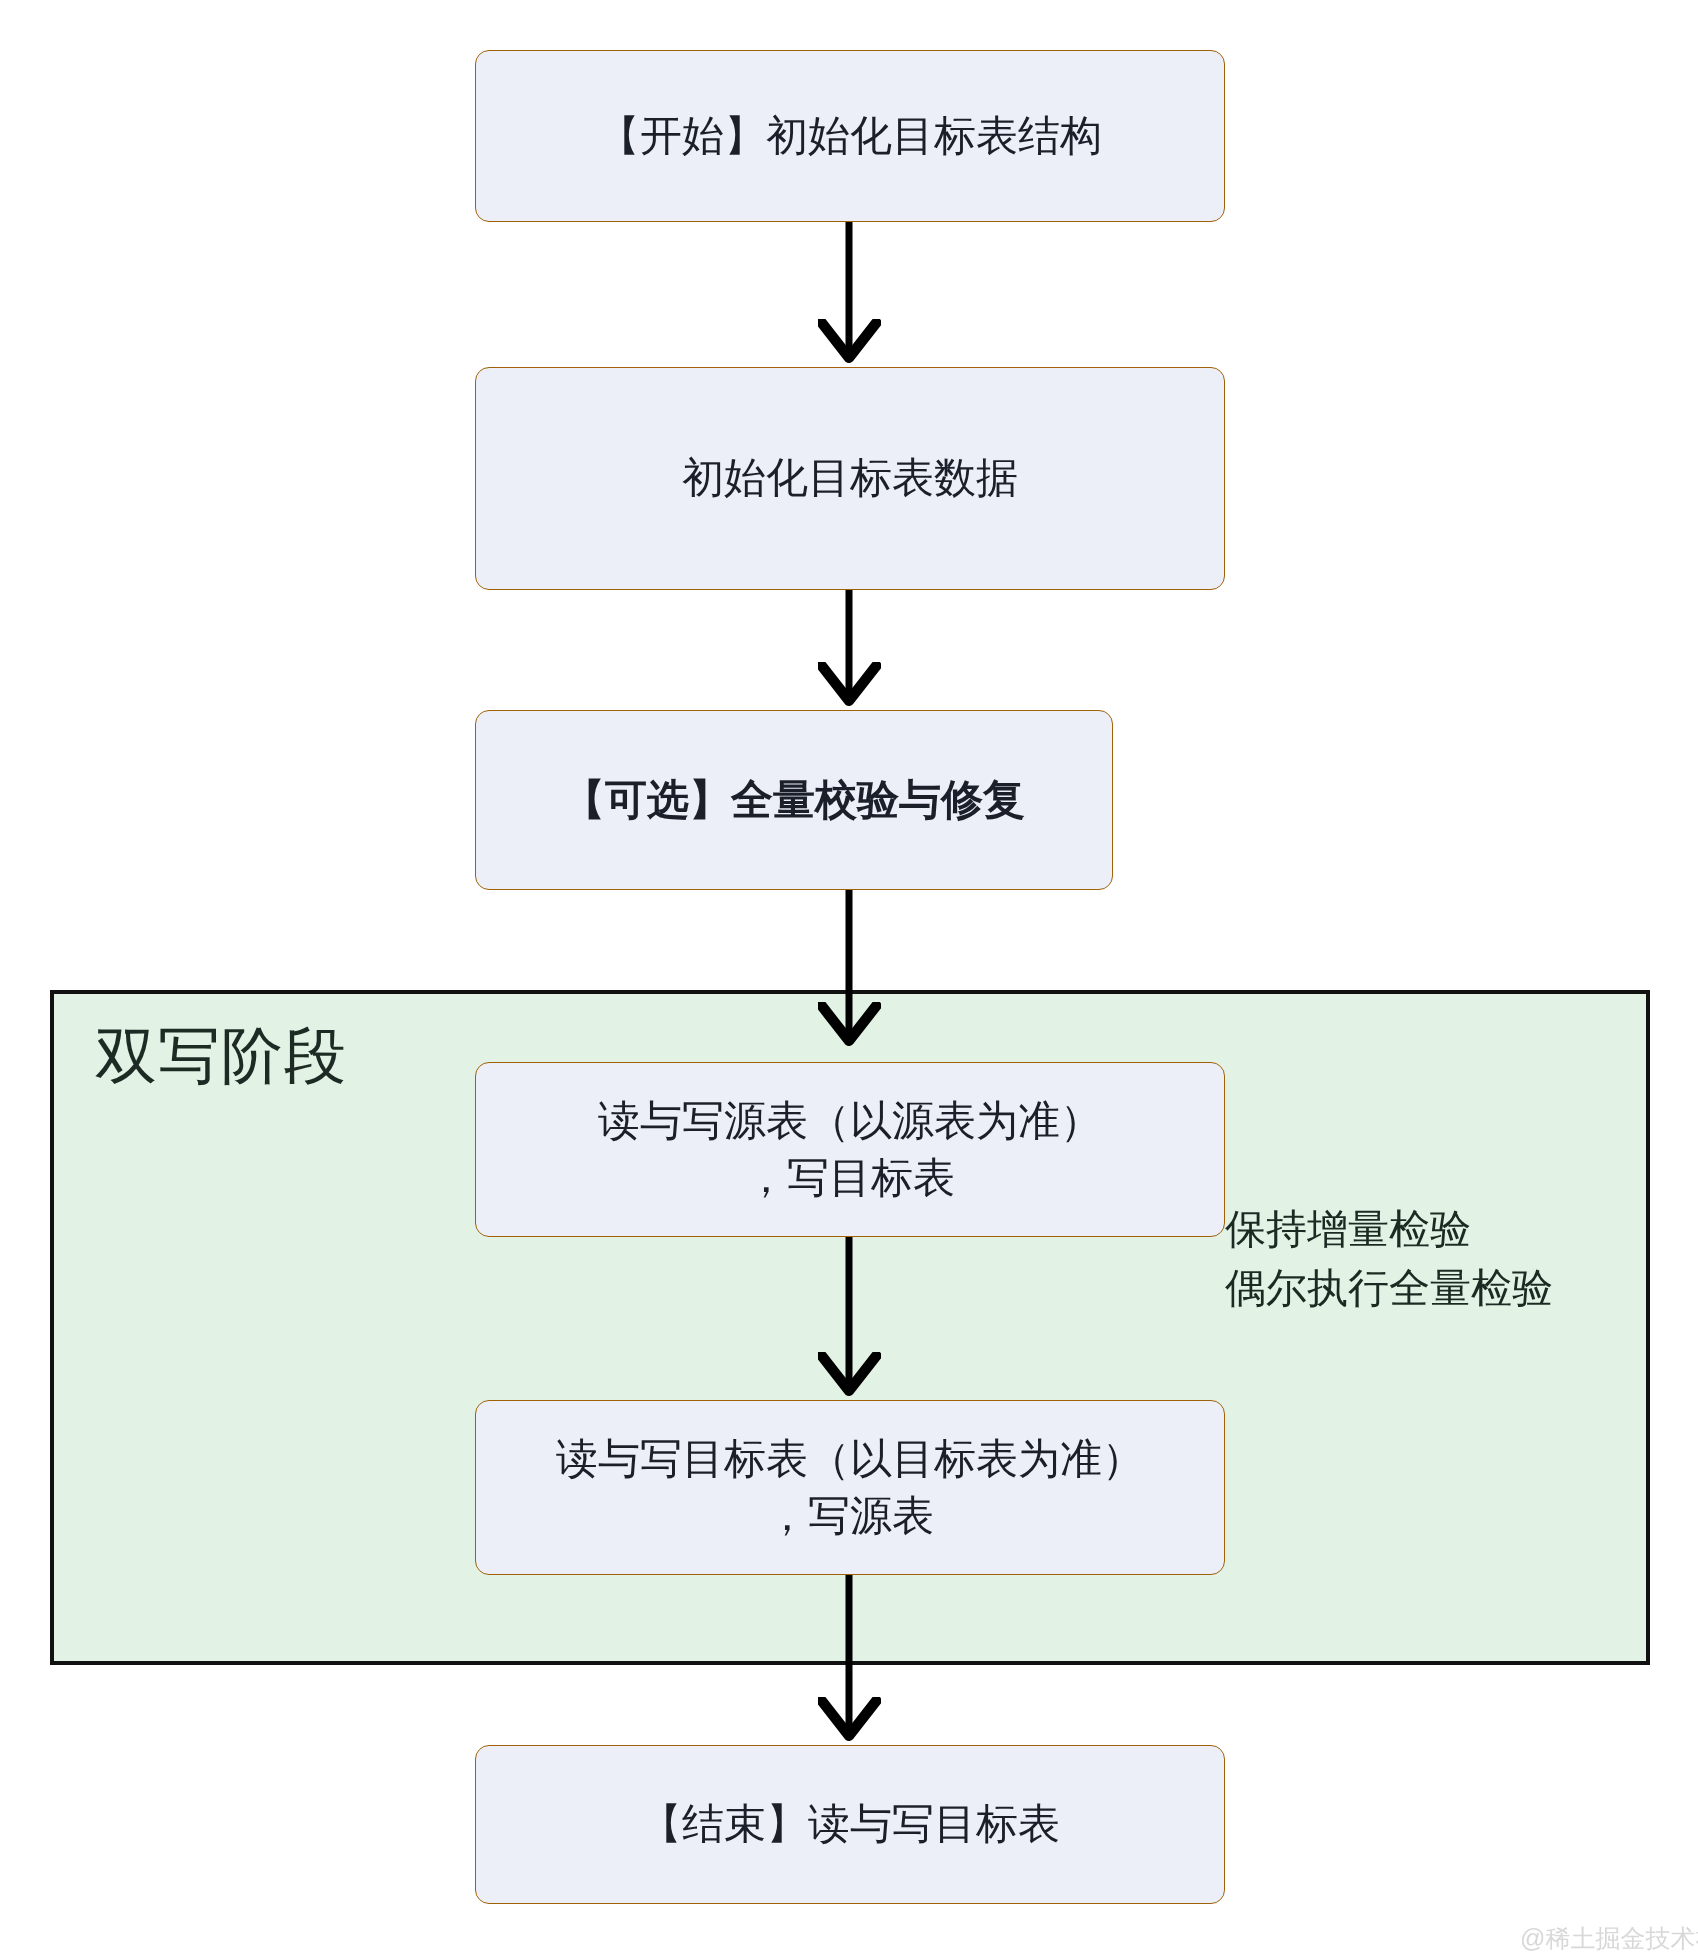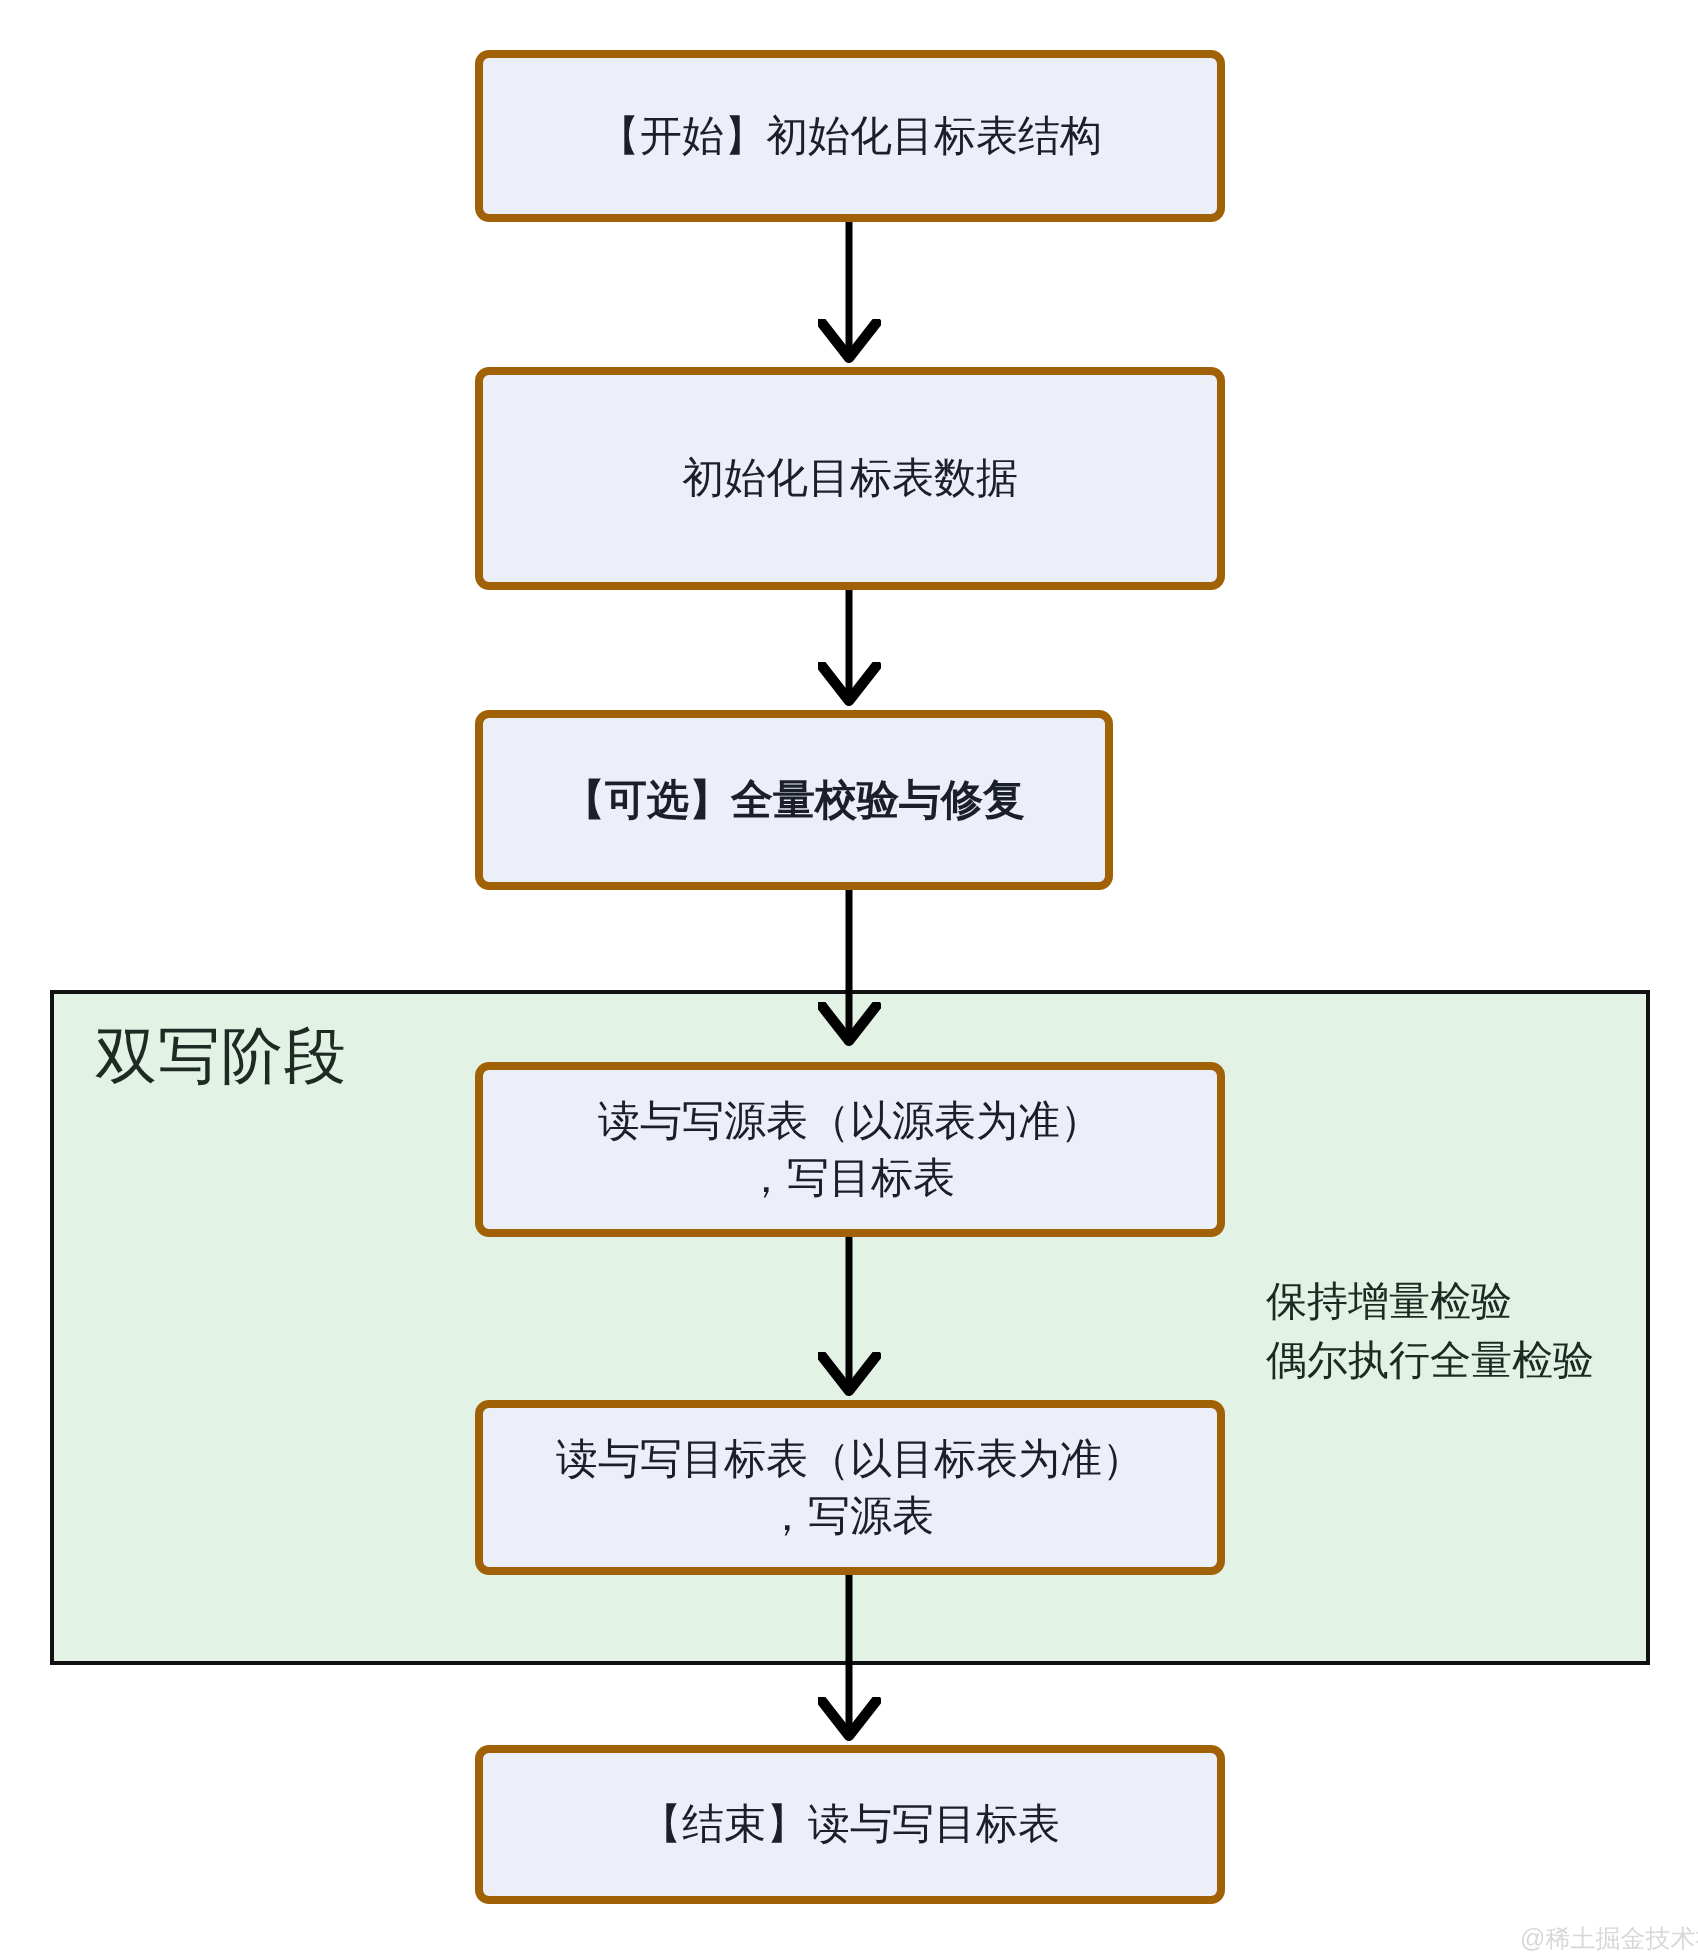--- a/index.html
+++ b/index.html
@@ -36,21 +36,21 @@
     color: #1e2a24;
     font-size: 62px;
     line-height: 1.1;
     white-space: nowrap;
     letter-spacing: 1px;
   }
   .node {
     position: absolute;
     box-sizing: border-box;
     background: #ECEFF8;
-    border: 8px solid #a16207;
+    border: 1px solid #a16207;
     border-radius: 14px;
     display: flex;
     align-items: center;
     justify-content: center;
     text-align: center;
     color: #1b1f2a;
     font-size: 42px;
     line-height: 1.35;
     padding: 6px 18px;
   }
@@ -119,18 +119,18 @@
 
   <div class="node" style="left:475px; top:1400px; width:750px; height:175px;">
     <span class="node-text">读与写目标表（以目标表为准）
 ，写源表</span>
   </div>
 
   <div class="node" style="left:475px; top:1745px; width:750px; height:159px;">
     <span class="node-text">【结束】读与写目标表</span>
   </div>
 
-  <div class="side-note" style="left:1225px; top:1272px; width:410px;margin-left:41px;">保持增量检验
+  <div class="side-note" style="left:1225px; top:1200px; width:410px;">保持增量检验
 偶尔执行全量检验</div>
 
   <div class="watermark" style="left:1520px; top:1922px;">@稀土掘金技术社区</div>
 
 </div>
 
 </body></html>

